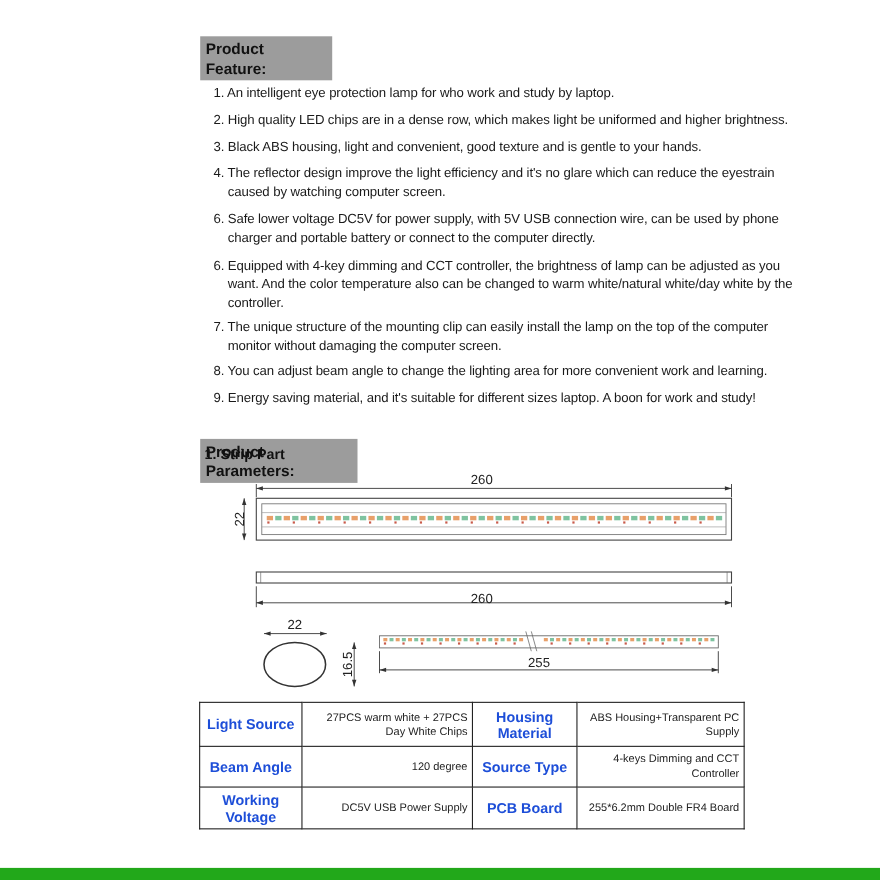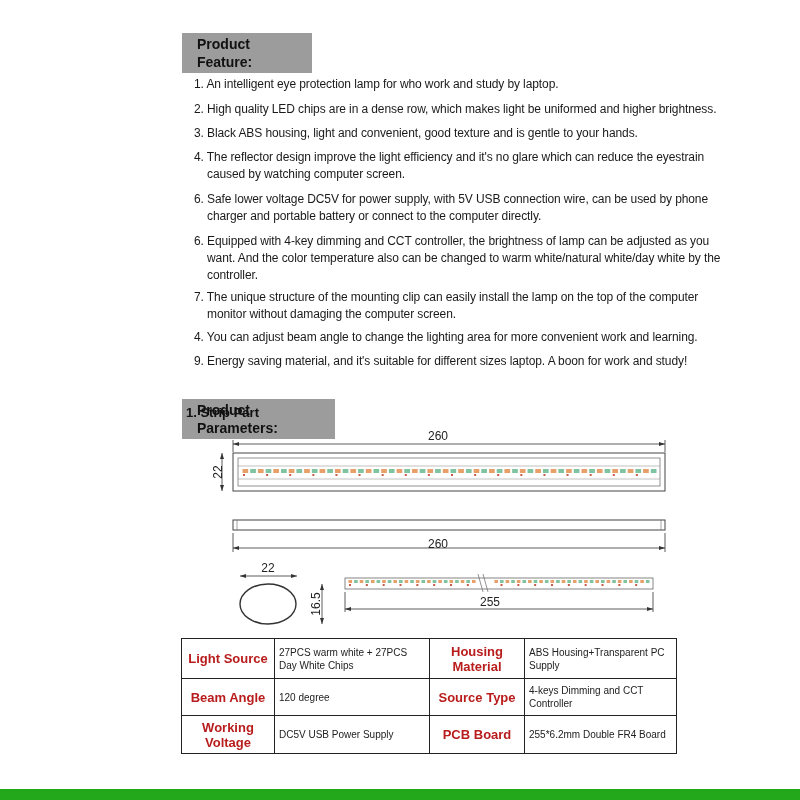--- a/index.html
+++ b/index.html
@@ -3,56 +3,56 @@
 <meta charset="utf-8">
 <style>
   html, body { margin: 0; padding: 0; }
   body {
     width: 800px; height: 800px; position: relative; overflow: hidden;
     background: #ffffff; font-family: "Liberation Sans", sans-serif; color: #1a1a1a;
   }
   .section-header {
     position: absolute; left: 182px; background: #9c9c9c;
     font-family: "Liberation Sans", sans-serif; font-weight: bold; font-size: 14px;
-    color: #111; padding: 2px 6px 2px 15px; line-height: 18px;
+    color: #111; padding: 2px 6px 2px 5px; line-height: 18px;
   }
   #hdr-feature { top: 33px; width: 109px; }
   #hdr-params { top: 378px; width: 132px; margin-top: 21px; }
   .feature-list { position: absolute; left: 182px; top: 64px; width: 540px; margin: 0; padding: 0; list-style: none; }
   .feature-item {
     font-size: 12px; line-height: 17px; color: #1a1a1a; margin: 12px;
     padding-left: 13px; text-indent: -13px; position: absolute; left: 0; width: 530px;
     letter-spacing: -0.1px;
   }
   .sub-header { position: absolute; left: 186px; top: 405px; font-weight: bold; font-size: 13px; color: #111; text-align: center; }
   svg.diagram { position: absolute; left: 0; top: 0; }
   .dim-label { font-family: "Liberation Sans", sans-serif; font-size: 12px; fill: #222; }
   table.params {
     position: absolute; left: 181px; top: 638px; width: 495px; height: 115px;
     border-collapse: collapse; table-layout: fixed;
   }
   table.params td { border: 1px solid #222; padding: 2px 4px; vertical-align: middle; }
-  td.pk { color: #b91c1c; font-weight: bold; font-size: 13px; text-align: center; line-height: 15px; }
-  td.pv { font-size: 10px; color: #222; line-height: 13px; }
+  td.pk { color: #1d4ed8; font-weight: bold; font-size: 13px; text-align: center; line-height: 15px; }
+  td.pv { font-size: 10px; color: #222; line-height: 13px; text-align: right; }
   .green-bar { position: absolute; left: 0; top: 789px; width: 800px; height: 11px; background: #22a81a; }
 </style>
 </head>
 <body>
 
 <div class="section-header" id="hdr-feature">Product Feature:</div>
 
 <ul class="feature-list">
   <li class="feature-item" style="top:0px">1. An intelligent eye protection lamp for who work and study by laptop.</li>
   <li class="feature-item" style="top:25px">2. High quality LED chips are in a dense row, which makes light be uniformed and higher brightness.</li>
   <li class="feature-item" style="top:49px">3. Black ABS housing, light and convenient, good texture and is gentle to your hands.</li>
   <li class="feature-item" style="top:73px">4. The reflector design improve the light efficiency and it's no glare which can reduce the eyestrain caused by watching computer screen.</li>
   <li class="feature-item" style="top:115px">6. Safe lower voltage DC5V for power supply, with 5V USB connection wire, can be used by phone charger and portable battery or connect to the computer directly.</li>
   <li class="feature-item" style="top:157px">6. Equipped with 4-key dimming and CCT controller, the brightness of lamp can be adjusted as you want. And the color temperature also can be changed to warm white/natural white/day white by the controller.</li>
   <li class="feature-item" style="top:213px">7. The unique structure of the mounting clip can easily install the lamp on the top of the computer monitor without damaging the computer screen.</li>
-  <li class="feature-item" style="top:253px">4. You can adjust beam angle to change the lighting area for more convenient work and learning.</li>
+  <li class="feature-item" style="top:253px">8. You can adjust beam angle to change the lighting area for more convenient work and learning.</li>
   <li class="feature-item" style="top:277px">9. Energy saving material, and it's suitable for different sizes laptop. A boon for work and study!</li>
 </ul>
 
 <div class="section-header" id="hdr-params">Product Parameters:</div>
 <div class="sub-header">1. Strip Part</div>
 
 <svg class="diagram" width="800" height="640">
 
   <g>
     <line x1="233" y1="444" x2="665" y2="444" stroke="#333" stroke-width="0.8"></line>

